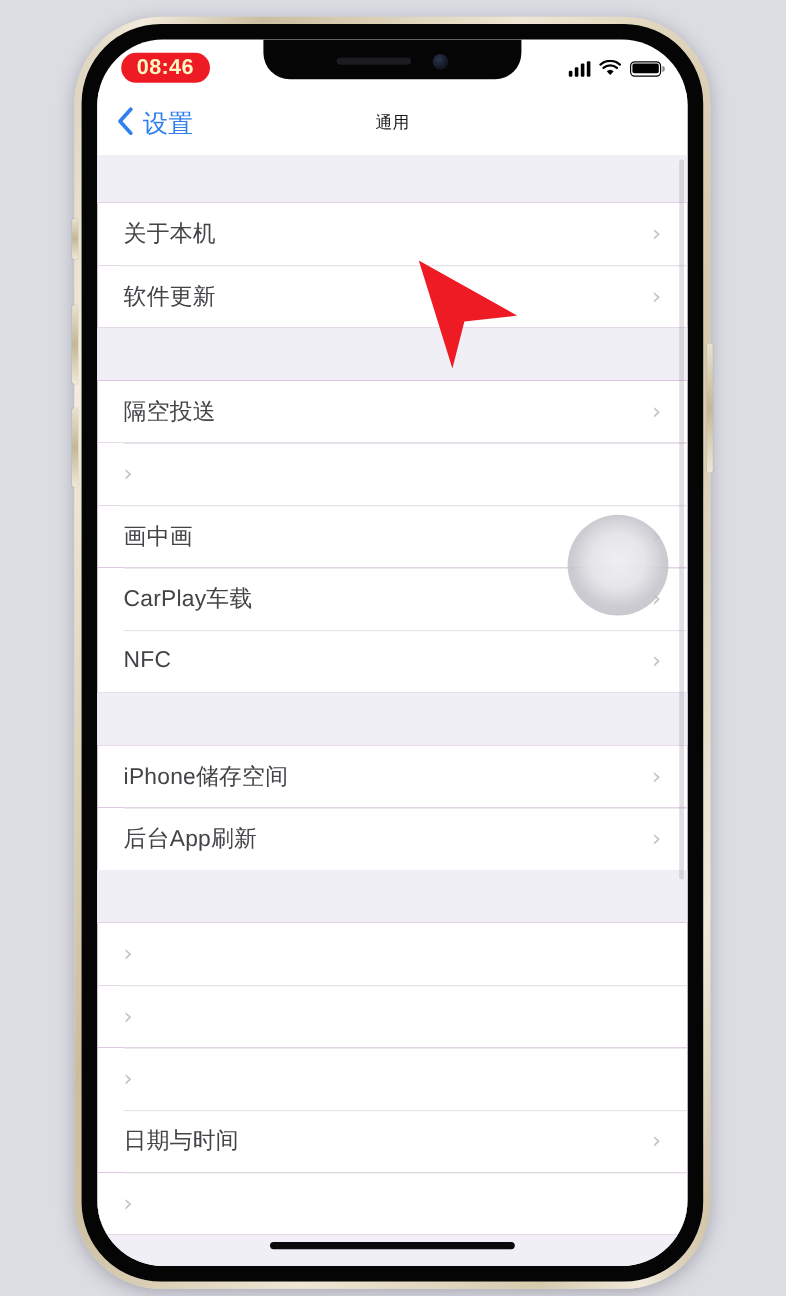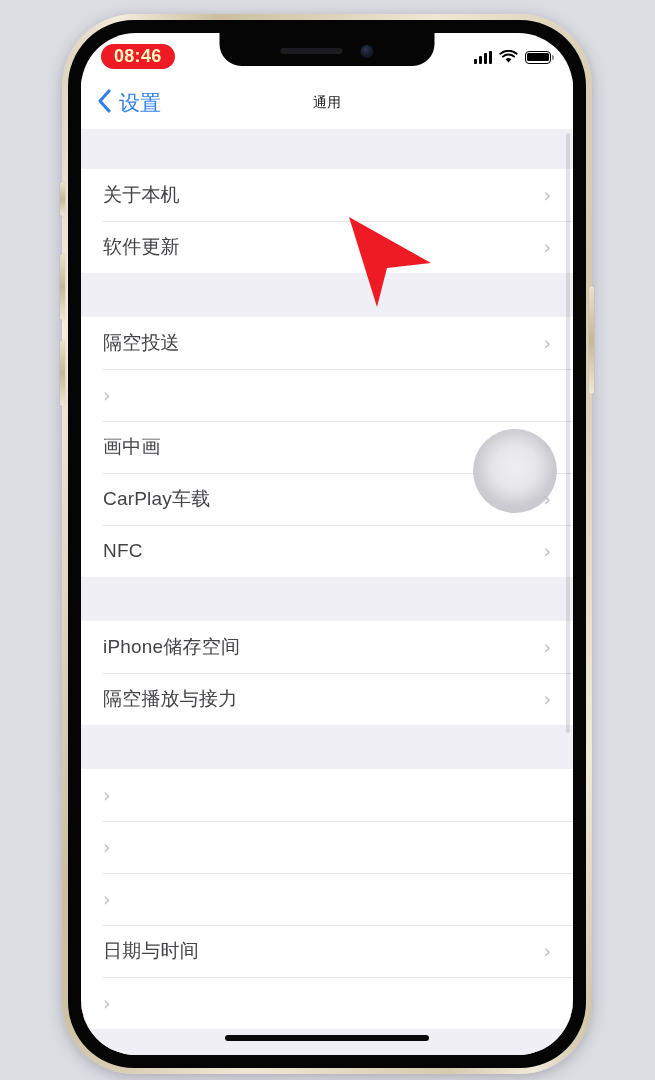--- a/index.html
+++ b/index.html
@@ -371,21 +371,21 @@
         </div>
 
         <div class="group-gap"></div>
 
         <div class="list-group">
           <div class="list-row">
             <span class="row-label">iPhone储存空间</span>
             <span class="row-chevron-icon">›</span>
           </div>
           <div class="list-row">
-            <span class="row-label">隔空播放与接力</span>
+            <span class="row-label">后台App刷新</span>
             <span class="row-chevron-icon">›</span>
           </div>
         </div>
 
         <div class="group-gap"></div>
 
         <div class="list-group">
           <div class="list-row">
             <span class="row-chevron-icon">›</span>
           </div>

